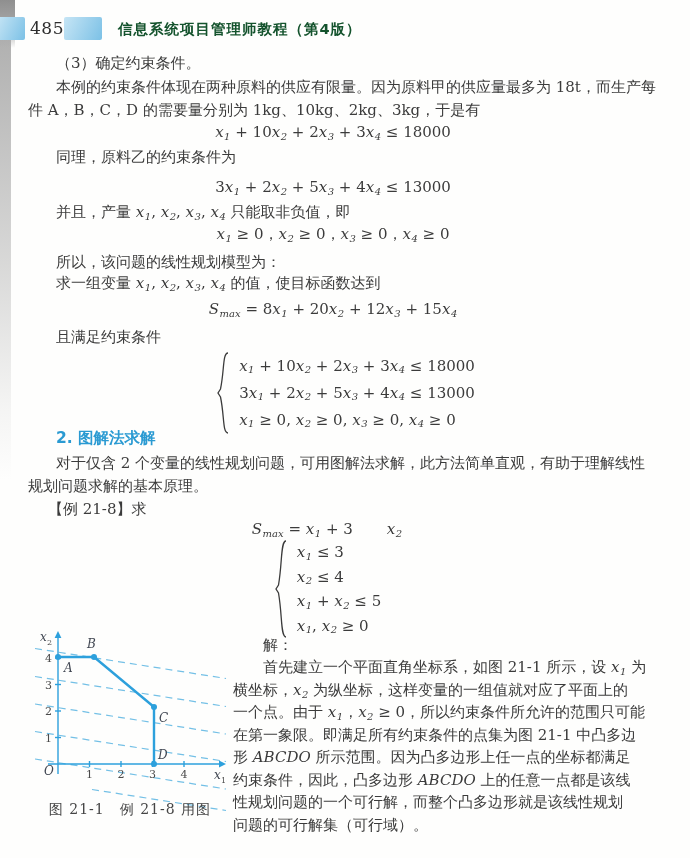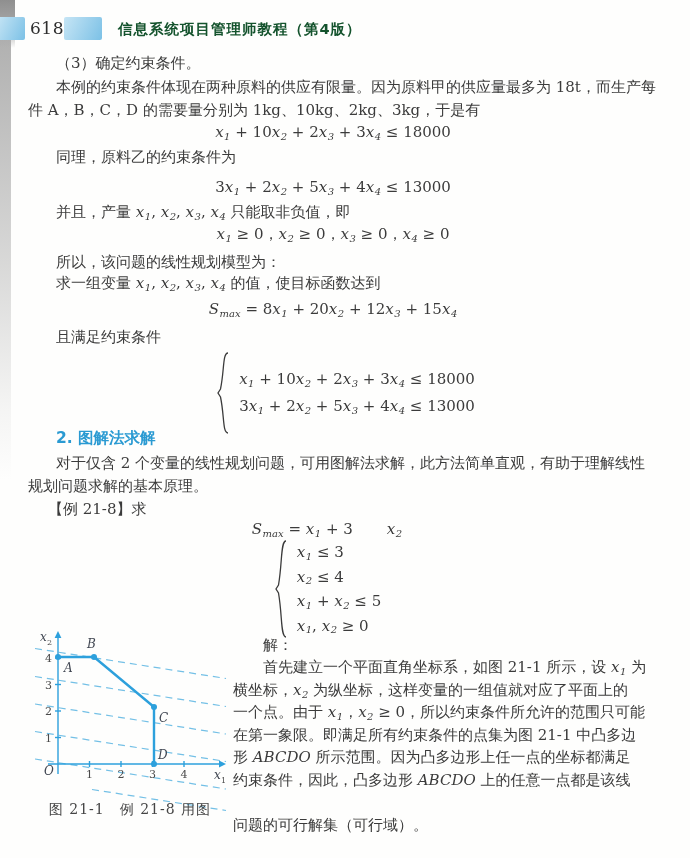--- a/index.html
+++ b/index.html
@@ -40,21 +40,21 @@
   .fig-num{font-size:11px;fill:#4a4a4a;font-family:"DejaVu Serif","Liberation Serif",serif;}
 </style>
 </head>
 <body>
 
 <div class="page">
   <div class="edge"></div>
   <div class="corner"></div>
 
   <div class="sq sq1"></div>
-  <div class="pagenum">618</div>
+  <div class="pagenum">485</div>
   <div class="sq sq2"></div>
   <div class="booktitle">信息系统项目管理师教程（第4版）</div>
 
   <div class="l ind" style="top:52px">（3）确定约束条件。</div>
   <div class="l ind" style="top:76px">本例的约束条件体现在两种原料的供应有限量。因为原料甲的供应量最多为 18t，而生产每</div>
   <div class="l marg" style="top:99px">件 A，B，C，D 的需要量分别为 1kg、10kg、2kg、3kg，于是有</div>
   <div class="l center sh12" style="top:121px"><span style="font-style: italic;">x<sub>1</sub></span><span> + 10</span><span style="font-style: italic;">x<sub>2</sub></span><span> + 2</span><span style="font-style: italic;">x<sub>3</sub></span><span> + 3</span><span style="font-style: italic;">x<sub>4</sub></span><span> ≤ 18000</span></div>
   <div class="l ind" style="top:146px">同理，原料乙的约束条件为</div>
   <div class="l center sh12" style="top:176px"><span>3</span><span style="font-style: italic;">x<sub>1</sub></span><span> + 2</span><span style="font-style: italic;">x<sub>2</sub></span><span> + 5</span><span style="font-style: italic;">x<sub>3</sub></span><span> + 4</span><span style="font-style: italic;">x<sub>4</sub></span><span> ≤ 13000</span></div>
   <div class="l ind" style="top:201px"><span>并且，产量 </span><span style="font-style: italic;">x<sub>1</sub></span><span>, </span><span style="font-style: italic;">x<sub>2</sub></span><span>, </span><span style="font-style: italic;">x<sub>3</sub></span><span>, </span><span style="font-style: italic;">x<sub>4</sub></span><span> 只能取非负值，即</span></div>
@@ -64,20 +64,21 @@
   <div class="l center sh12" style="top:298px"><span style="font-style: italic;">S<sub>max</sub></span><span> = 8</span><span style="font-style: italic;">x<sub>1</sub></span><span> + 20</span><span style="font-style: italic;">x<sub>2</sub></span><span> + 12</span><span style="font-style: italic;">x<sub>3</sub></span><span> + 15</span><span style="font-style: italic;">x<sub>4</sub></span></div>
   <div class="l ind" style="top:326px">且满足约束条件</div>
 
   <div class="sys sys1" style="top:350px;height:86px">
     <svg class="brace-svg" width="16" height="84">
       <path d="M13,2 C7.5,2 9.5,19 5.5,38 L3,42 L5.5,46 C9.5,65 7.5,82 13,82" stroke="#3b3b3b" stroke-width="1.3" fill="none"></path>
     </svg>
     <div class="syslines">
       <div><span style="font-style: italic;">x<sub>1</sub></span><span> + 10</span><span style="font-style: italic;">x<sub>2</sub></span><span> + 2</span><span style="font-style: italic;">x<sub>3</sub></span><span> + 3</span><span style="font-style: italic;">x<sub>4</sub></span><span> ≤ 18000</span></div>
       <div><span>3</span><span style="font-style: italic;">x<sub>1</sub></span><span> + 2</span><span style="font-style: italic;">x<sub>2</sub></span><span> + 5</span><span style="font-style: italic;">x<sub>3</sub></span><span> + 4</span><span style="font-style: italic;">x<sub>4</sub></span><span> ≤ 13000</span></div>
+      <div><span style="font-style: italic;">x<sub>1</sub></span><span> ≥ 0, </span><span style="font-style: italic;">x<sub>2</sub></span><span> ≥ 0, </span><span style="font-style: italic;">x<sub>3</sub></span><span> ≥ 0, </span><span style="font-style: italic;">x<sub>4</sub></span><span> ≥ 0</span></div>
     </div>
   </div>
 
   <div class="h2" style="top:428px">2. 图解法求解</div>
   <div class="l ind" style="top:452px">对于仅含 2 个变量的线性规划问题，可用图解法求解，此方法简单直观，有助于理解线性</div>
   <div class="l marg" style="top:475px">规划问题求解的基本原理。</div>
   <div class="l" style="top:498px;left:48px">【例 21-8】求</div>
   <div class="l center sh18" style="top:518px"><span style="font-style: italic;">S<sub>max</sub></span><span> = </span><span style="font-style: italic;">x<sub>1</sub></span><span> + 3</span><span style="font-style: italic; margin-left: 34px;">x<sub>2</sub></span></div>
 
   <div class="sys sys2 sh18" style="top:538px;height:102px">
@@ -92,20 +93,21 @@
     </div>
   </div>
 
   <div class="l" style="top:634px;left:263px">解：</div>
   <div class="l" style="top:656px;left:263px"><span>首先建立一个平面直角坐标系，如图 21-1 所示，设 </span><span style="font-style: italic;">x<sub>1</sub></span><span> 为</span></div>
   <div class="l" style="top:679px;left:233px"><span>横坐标，</span><span style="font-style: italic;">x<sub>2</sub></span><span> 为纵坐标，这样变量的一组值就对应了平面上的</span></div>
   <div class="l" style="top:701px;left:233px"><span>一个点。由于 </span><span style="font-style: italic;">x<sub>1</sub></span><span>，</span><span style="font-style: italic;">x<sub>2</sub></span><span> ≥ 0，所以约束条件所允许的范围只可能</span></div>
   <div class="l" style="top:724px;left:233px"><span>在第一象限。即满足所有约束条件的点集为图 21-1 中凸多边</span></div>
   <div class="l" style="top:746px;left:233px"><span>形 </span><span style="font-style: italic;">ABCDO</span><span> 所示范围。因为凸多边形上任一点的坐标都满足</span></div>
   <div class="l" style="top:769px;left:233px"><span>约束条件，因此，凸多边形 </span><span style="font-style: italic;">ABCDO</span><span> 上的任意一点都是该线</span></div>
+  <div class="l" style="top:791px;left:233px"><span>性规划问题的一个可行解，而整个凸多边形就是该线性规划</span></div>
   <div class="l" style="top:814px;left:233px"><span>问题的可行解集（可行域）。</span></div>
 
   <div class="figwrap">
     <svg width="200" height="190" viewBox="0 0 200 190">
 
       <g stroke="#74c0e6" stroke-width="1.2" stroke-dasharray="7 5">
         <line x1="5" y1="20.5" x2="196" y2="50.5"></line>
         <line x1="5" y1="48.5" x2="196" y2="78.5"></line>
         <line x1="5" y1="76" x2="196" y2="106"></line>
         <line x1="5" y1="103.5" x2="196" y2="133.5"></line>

